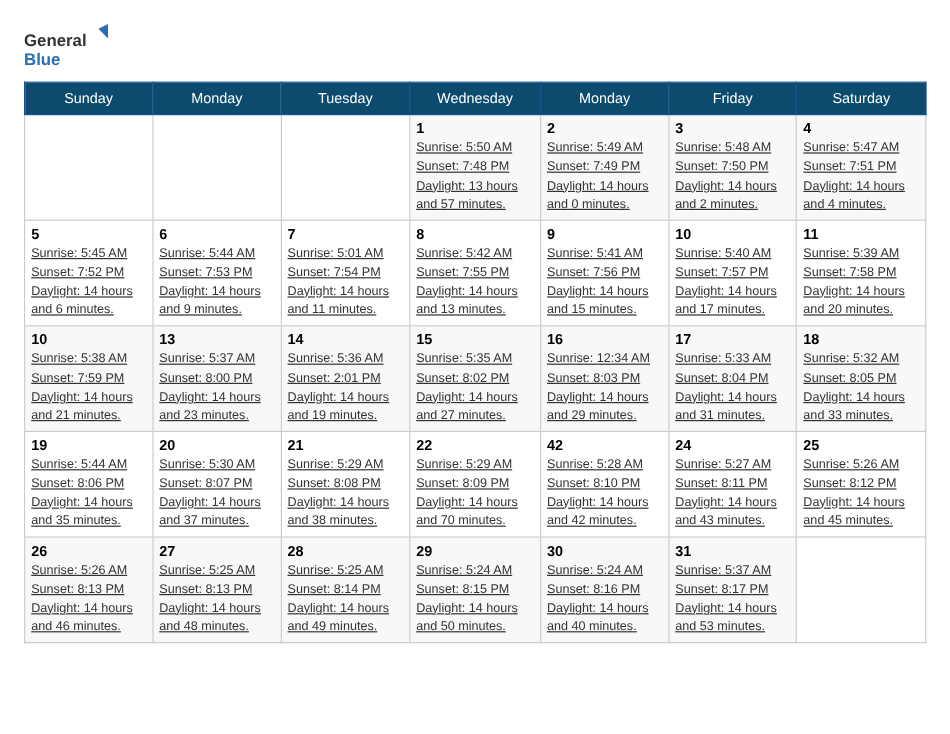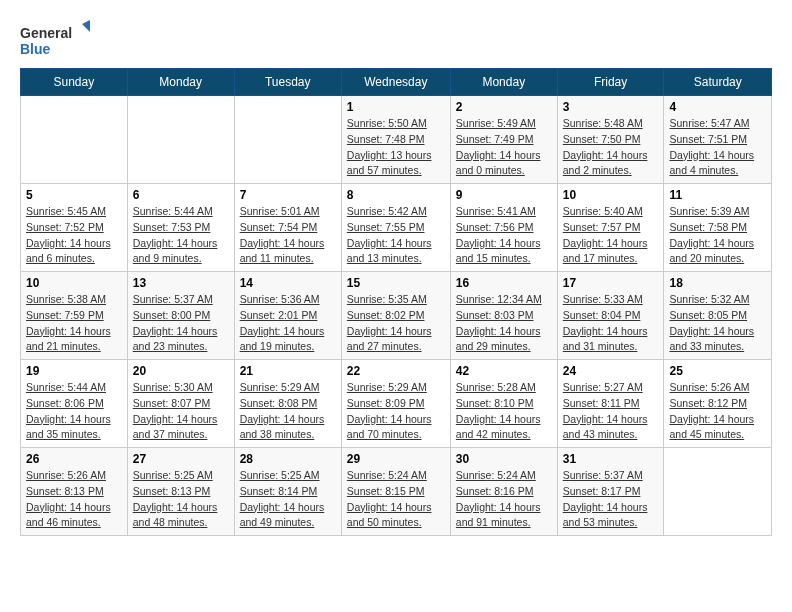--- a/index.html
+++ b/index.html
@@ -228,21 +228,21 @@
         <td>
           <span class="day-num">28</span>
           <div class="day-info"><span>Sunrise: 5:25 AM</span><br><span>Sunset: 8:14 PM</span><br><span>Daylight: 14 hours</span><br><span>and 49 minutes.</span></div>
         </td>
         <td>
           <span class="day-num">29</span>
           <div class="day-info"><span>Sunrise: 5:24 AM</span><br><span>Sunset: 8:15 PM</span><br><span>Daylight: 14 hours</span><br><span>and 50 minutes.</span></div>
         </td>
         <td>
           <span class="day-num">30</span>
-          <div class="day-info"><span>Sunrise: 5:24 AM</span><br><span>Sunset: 8:16 PM</span><br><span>Daylight: 14 hours</span><br><span>and 91 minutes.</span></div>
+          <div class="day-info"><span>Sunrise: 5:24 AM</span><br><span>Sunset: 8:16 PM</span><br><span>Daylight: 14 hours</span><br><span>and 40 minutes.</span></div>
         </td>
         <td>
           <span class="day-num">31</span>
           <div class="day-info"><span>Sunrise: 5:37 AM</span><br><span>Sunset: 8:17 PM</span><br><span>Daylight: 14 hours</span><br><span>and 53 minutes.</span></div>
         </td>
         <td class="empty-cell"></td>
       </tr>
     </tbody>
 </table>
 

